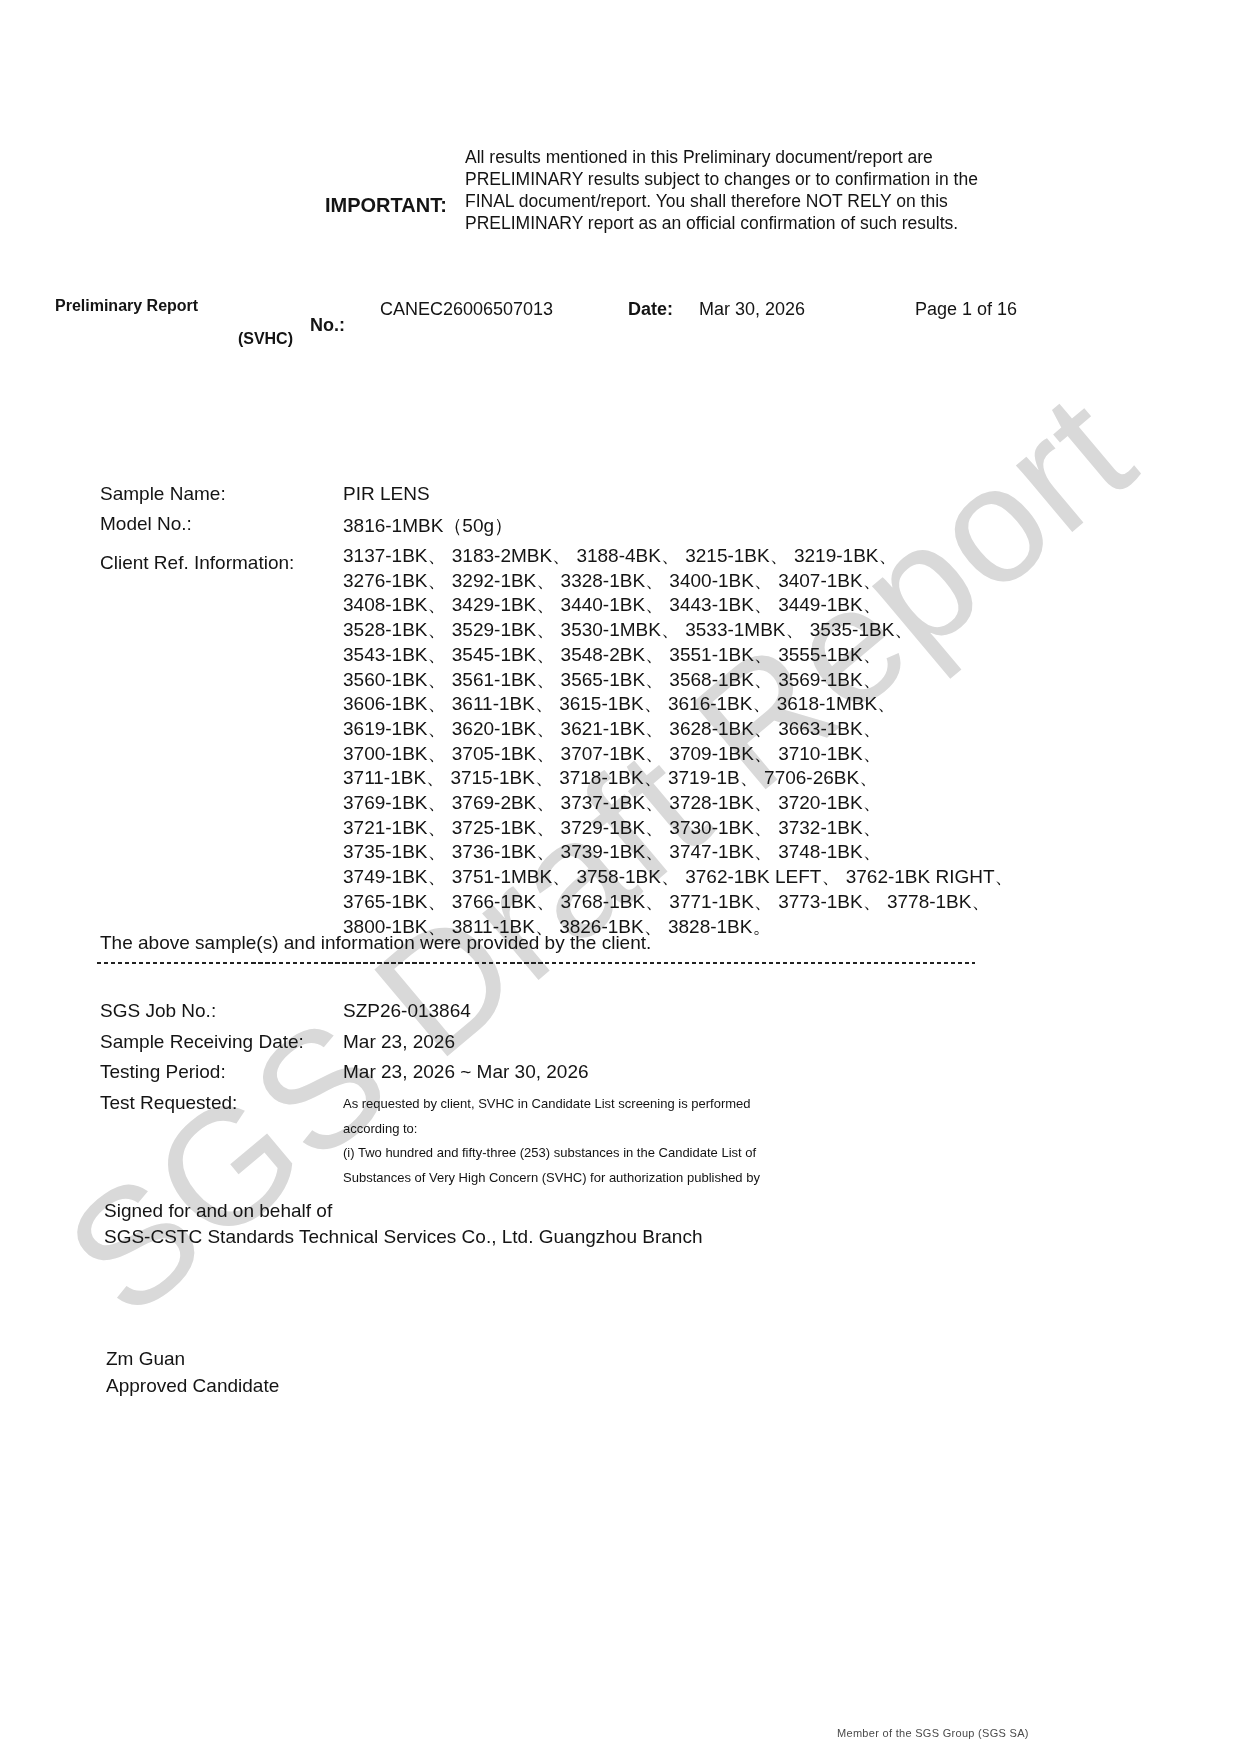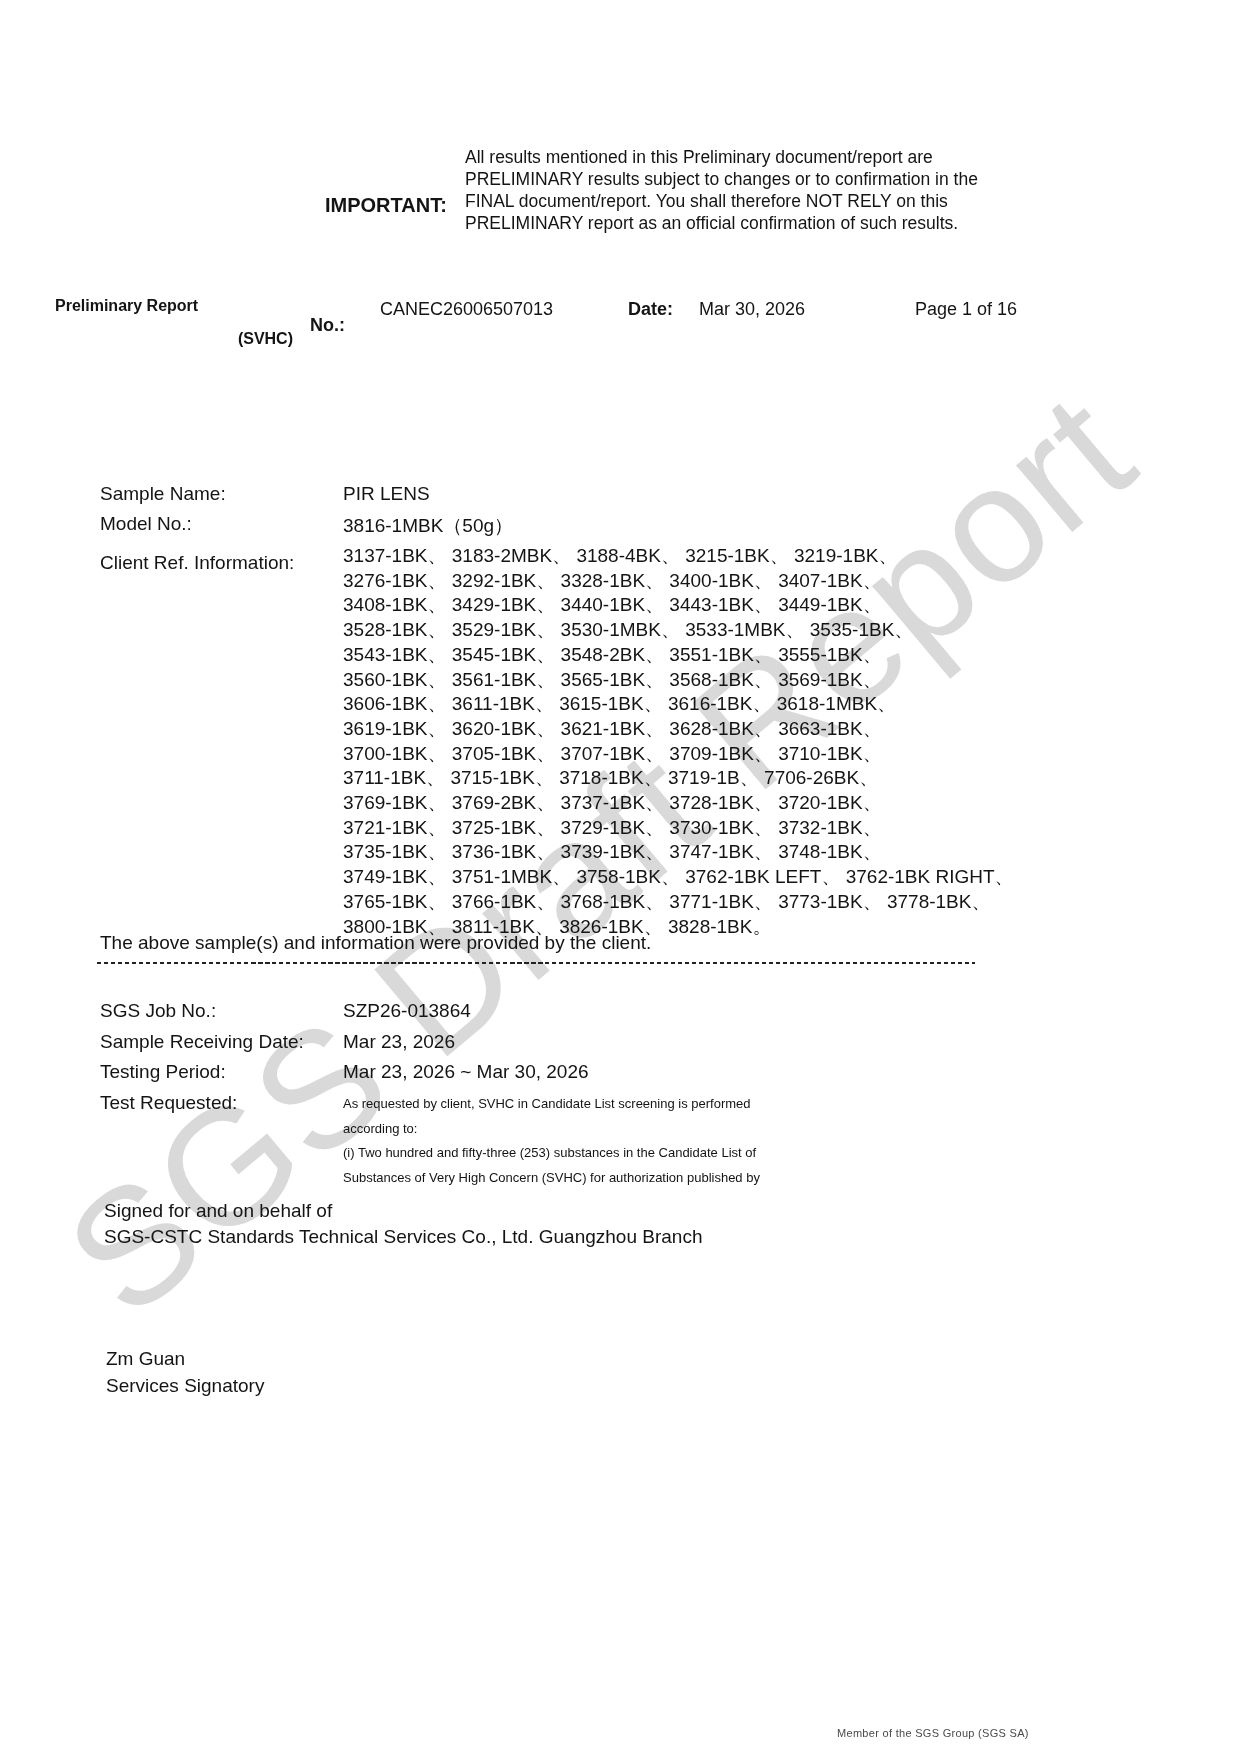--- a/index.html
+++ b/index.html
@@ -118,19 +118,19 @@
       <div>Substances of Very High Concern (SVHC) for authorization published by</div>
     </div>
 
     <div class="abs signed">
       <div>Signed for and on behalf of</div>
       <div>SGS-CSTC Standards Technical Services Co., Ltd. Guangzhou Branch</div>
     </div>
 
     <div class="abs signame">
       <div>Zm Guan</div>
-      <div>Services Signatory</div>
+      <div>Approved Candidate</div>
     </div>
 
     <div class="abs member">Member of the SGS Group (SGS SA)</div>
 
   </div>
 </div>
 
 </body></html>

